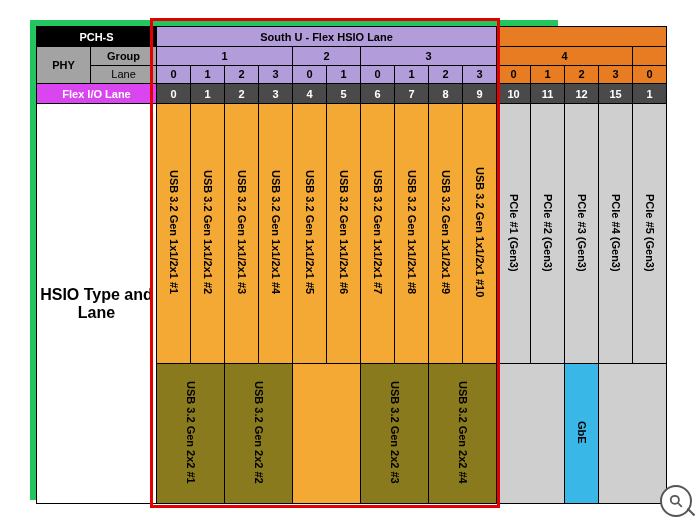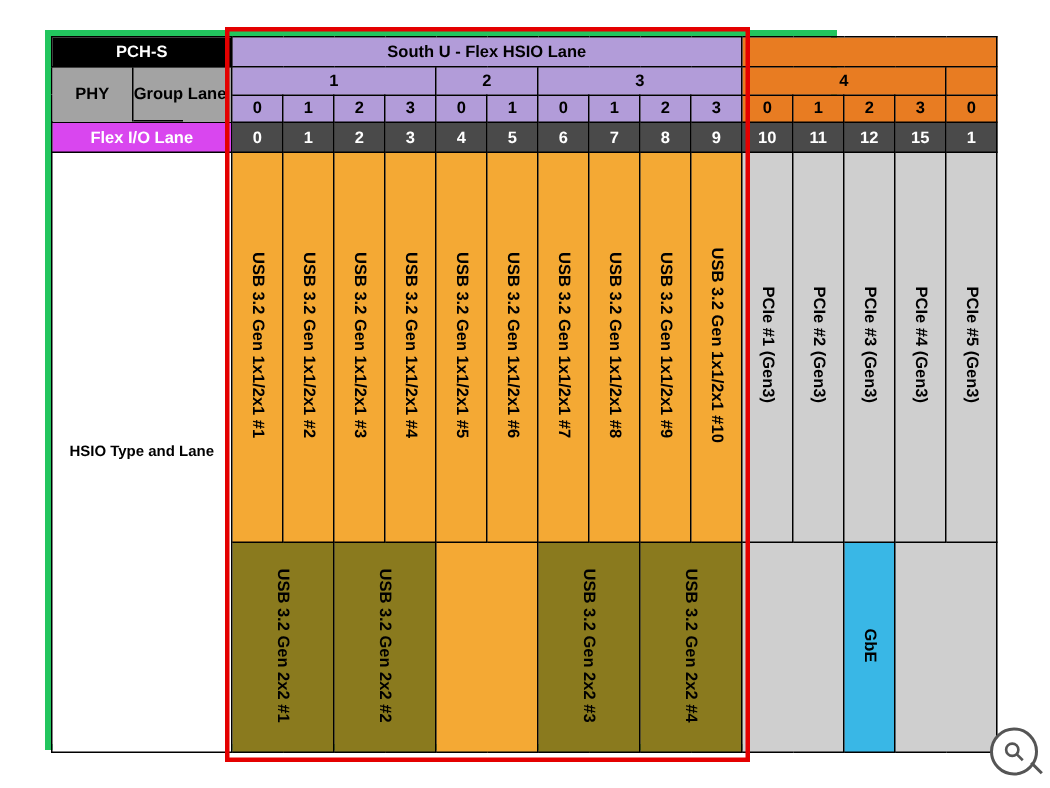--- a/index.html
+++ b/index.html
@@ -1,32 +1,32 @@
 <!DOCTYPE html>
 <html><head>
 <meta charset="utf-8">
 <style>
   body{margin:0;background:#fff;font-family:Arial,Helvetica,sans-serif;font-size:11px;color:#000}
   .stage{width:700px;height:525px;position:relative;overflow:hidden;background:#fff}
-  .outer{position:absolute;left:30px;top:20px;width:528px;height:480px;border:4px solid #22c55e;box-sizing:border-box;background:#fff}
+  .outer{position:absolute;left:30px;top:20px;width:528px;height:480px;border:6px solid #22c55e;box-sizing:border-box;background:#fff}
   table{border-collapse:collapse;table-layout:fixed;width:100%}
   td,th{border:1px solid #000;padding:0;text-align:center;vertical-align:middle;box-sizing:border-box}
   .side{width:120px}
   col.c{width:34px}
   .pchs{background:#000;color:#fff;font-weight:bold;height:20px}
   .southU{background:#b29cd9;font-weight:bold;height:20px}
   .orange1{background:#e87c22;height:20px}
   .white{background:#a3a3a3}
   .grpP{background:#b29cd9;font-weight:bold;height:18px}
   .grpO{background:#e87c22;font-weight:bold;height:18px}
   .laneP{background:#b29cd9;height:18px;font-weight:bold}
   .laneO{background:#e87c22;height:18px;font-weight:bold}
   .flexIO{background:#d946ef;color:#fff;font-weight:bold;height:20px}
   .flexN{background:#4a4a4a;color:#fff;font-weight:bold;height:20px}
-  .rowLabel{background:#fff;font-weight:bold;font-size:10px}
+  .rowLabel{background:#fff;font-weight:bold;font-size:16px}
   .usbCell{background:#f4a934;height:260px}
   .pcieCell{background:#cfcfcf;height:260px}
   .vt{writing-mode:vertical-rl;text-orientation:mixed;display:inline-block;font-weight:bold;font-size:11px;padding:6px 0;white-space:nowrap}
   .row2 td{height:140px}
   .usb2{background:#8a7a1e}
   .usbGap{background:#f4a934}
   .greyGap{background:#cfcfcf}
   .gbe{background:#39b7e6}
   .redbox{position:absolute;border:3px solid #e40000;pointer-events:none}
   .zoom{position:absolute;right:8px;bottom:8px;width:28px;height:28px;border:2px solid #555;border-radius:50%;background:#fff;display:flex;align-items:center;justify-content:center;font-size:16px;color:#555}
@@ -61,23 +61,23 @@
           <tr>
         <td class="pchs">PCH-S</td>
         <td class="southU" colspan="10">South U - Flex HSIO Lane</td>
         <td class="orange1" colspan="5"></td>
       </tr>
 
       <tr>
         <td class="white" rowspan="2" style="position:relative">
           <div style="display:flex;height:36px">
             <div style="width:45%;display:flex;align-items:center;justify-content:center;border-right:1px solid #000;font-weight:bold">PHY</div>
-            <div style="width:55%;display:flex;flex-direction:row">
+            <div style="width:55%;display:flex;flex-direction:column">
               <div style="flex:1;display:flex;align-items:center;justify-content:center;border-bottom:1px solid #000;font-weight:bold">Group</div>
-              <div style="flex:1;display:flex;align-items:center;justify-content:center;font-weight:bold">Lane</div>
+              <div style="flex:1;display:flex;align-items:center;justify-content:center;font-weight:normal">Lane</div>
             </div>
           </div>
         </td>
         <td class="grpP" colspan="4">1</td>
         <td class="grpP" colspan="2">2</td>
         <td class="grpP" colspan="4">3</td>
         <td class="grpO" colspan="4">4</td>
         <td class="grpO"></td>
       </tr>
 

